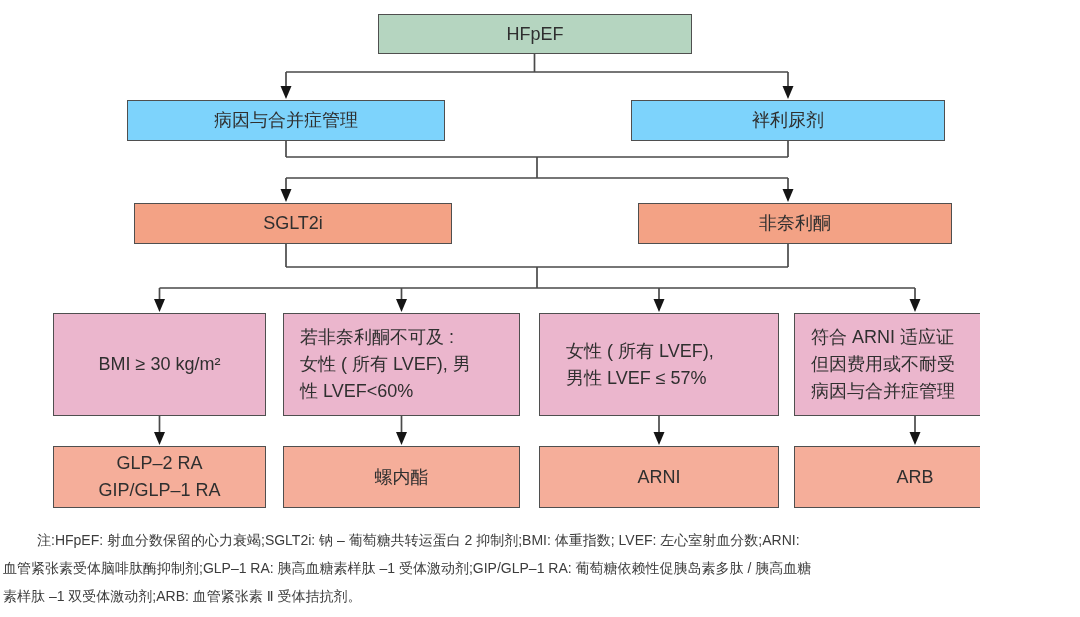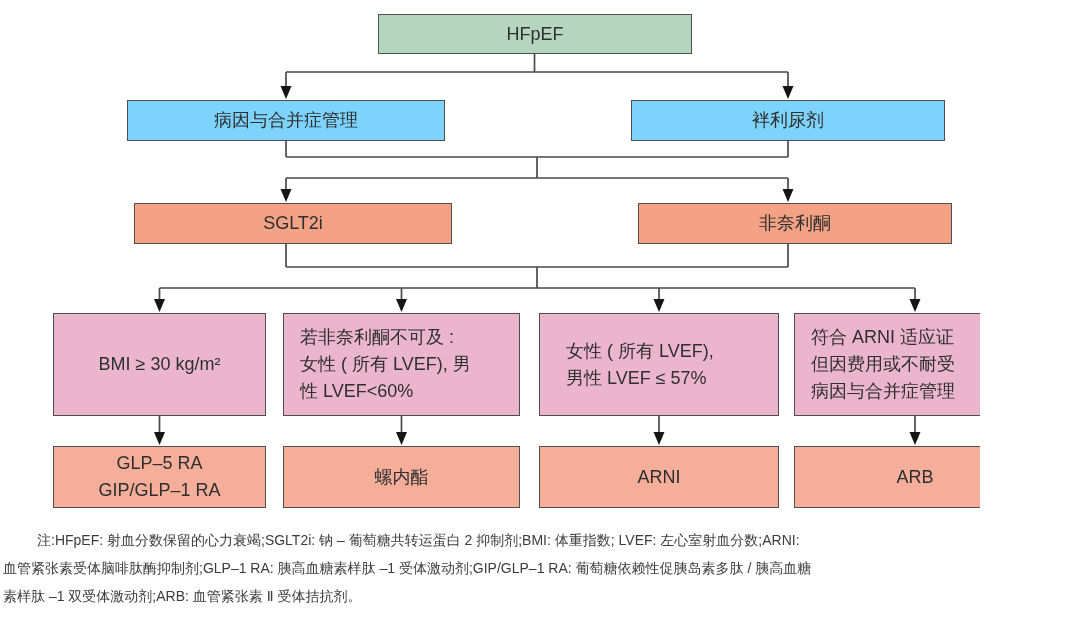--- a/index.html
+++ b/index.html
@@ -89,21 +89,21 @@
     <div class="ln">女性 ( 所有 LVEF),</div>
     <div class="ln">男性 LVEF ≤ 57%</div>
   </div>
   <div class="box pink ta-left" style="left:794px;top:313px;width:242px;height:103px;">
     <div class="ln">符合 ARNI 适应证</div>
     <div class="ln">但因费用或不耐受</div>
     <div class="ln">病因与合并症管理</div>
   </div>
 
   <div class="box lsalmon" style="left:53px;top:446px;width:213px;height:62px">
-    <div class="ln">GLP–5 RA</div>
+    <div class="ln">GLP–2 RA</div>
     <div class="ln">GIP/GLP–1 RA</div>
   </div>
   <div class="box lsalmon" style="left:283px;top:446px;width:237px;height:62px">
     <div class="ln">螺内酯</div>
   </div>
   <div class="box lsalmon" style="left:539px;top:446px;width:240px;height:62px">
     <div class="ln">ARNI</div>
   </div>
   <div class="box lsalmon" style="left:794px;top:446px;width:242px;height:62px">
     <div class="ln">ARB</div>

